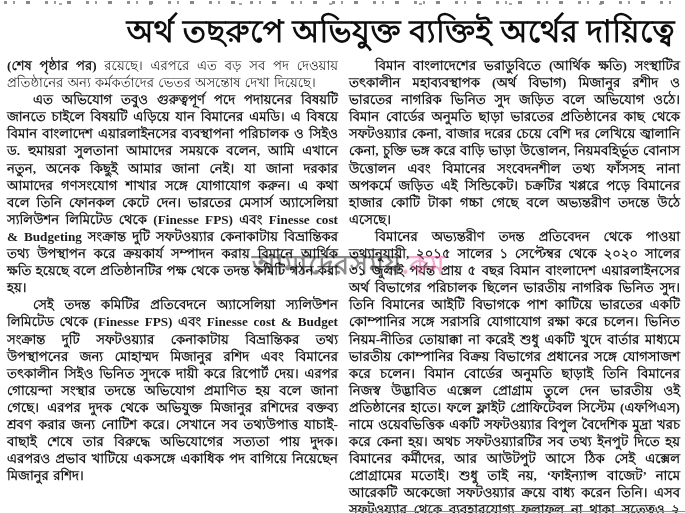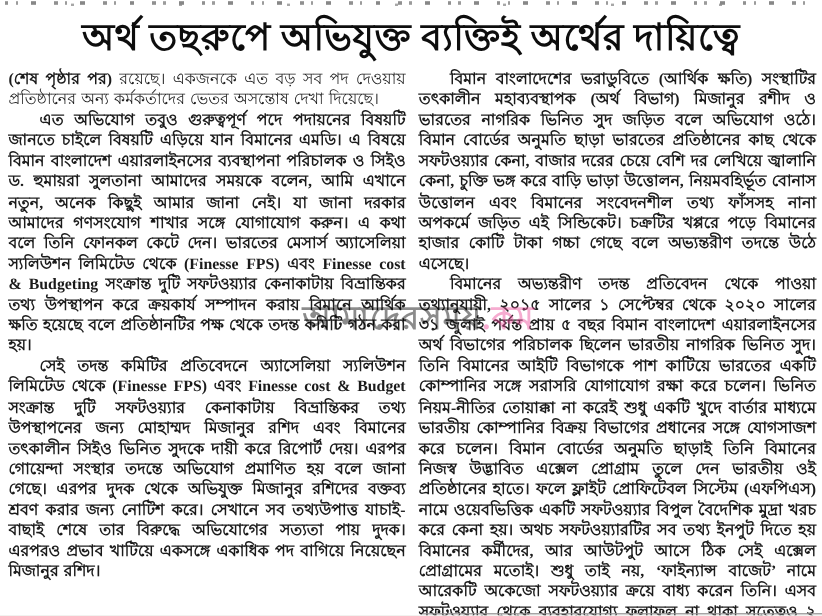--- a/index.html
+++ b/index.html
@@ -29,21 +29,21 @@
         #5f5f5f 22px 26px, transparent 26px 41px),
       repeating-linear-gradient(90deg,
         transparent 0 55px, #8a8a8a 55px 58px, transparent 58px 90px);
     background-size: 100% 3px, 100% 2px;
     background-position: 0 1px, 0 3px;
     background-repeat: no-repeat;
     opacity: .75;
   }
   .headline {
     margin: 14px 10px 6px 10px;
-    text-align: center;
+    text-align: right;
     font-size: 31px;
     line-height: 1.15;
     font-weight: 600;
     color: #0d0d0d;
     letter-spacing: .5px;
   }
   .article-body {
     position: absolute;
     top: 57px; left: 7px; right: 5px; bottom: 0;
     display: flex;
@@ -86,21 +86,21 @@
 
 <div class="page">
 
   <div class="top-strip"></div>
 
   <h1 class="headline">অর্থ তছরুপে অভিযুক্ত ব্যক্তিই অর্থের দায়িত্বে</h1>
 
   <div class="article-body">
 
     <div class="col">
-      <p><span class="lead-label">(শেষ পৃষ্ঠার পর)</span>&nbsp;<span>রয়েছে। একজনকে এত বড় সব পদ দেওয়ায় প্রতিষ্ঠানের অন্য কর্মকর্তাদের ভেতর অসন্তোষ দেখা দিয়েছে।</span></p>
+      <p><span class="lead-label">(শেষ পৃষ্ঠার পর)</span>&nbsp;<span>রয়েছে। এরপরে এত বড় সব পদ দেওয়ায় প্রতিষ্ঠানের অন্য কর্মকর্তাদের ভেতর অসন্তোষ দেখা দিয়েছে।</span></p>
       <p class="indent">এত অভিযোগ তবুও গুরুত্বপূর্ণ পদে পদায়নের বিষয়টি জানতে চাইলে বিষয়টি এড়িয়ে যান বিমানের এমডি। এ বিষয়ে বিমান বাংলাদেশ এয়ারলাইনসের ব্যবস্থাপনা পরিচালক ও সিইও ড. হুমায়রা সুলতানা আমাদের সময়কে বলেন, আমি এখানে নতুন, অনেক কিছুই আমার জানা নেই। যা জানা দরকার আমাদের গণসংযোগ শাখার সঙ্গে যোগাযোগ করুন। এ কথা বলে তিনি ফোনকল কেটে দেন। ভারতের মেসার্স অ্যাসেলিয়া স্যলিউশন লিমিটেড থেকে (Finesse FPS) এবং Finesse cost &amp; Budgeting সংক্রান্ত দুটি সফটওয়্যার কেনাকাটায় বিভ্রান্তিকর তথ্য উপস্থাপন করে ক্রয়কার্য সম্পাদন করায় বিমানে আর্থিক ক্ষতি হয়েছে বলে প্রতিষ্ঠানটির পক্ষ থেকে তদন্ত কমিটি গঠন করা হয়।</p>
       <p class="indent">সেই তদন্ত কমিটির প্রতিবেদনে অ্যাসেলিয়া স্যলিউশন লিমিটেড থেকে (Finesse FPS) এবং Finesse cost &amp; Budget সংক্রান্ত দুটি সফটওয়্যার কেনাকাটায় বিভ্রান্তিকর তথ্য উপস্থাপনের জন্য মোহাম্মদ মিজানুর রশিদ এবং বিমানের তৎকালীন সিইও ভিনিত সুদকে দায়ী করে রিপোর্ট দেয়। এরপর গোয়েন্দা সংস্থার তদন্তে অভিযোগ প্রমাণিত হয় বলে জানা গেছে। এরপর দুদক থেকে অভিযুক্ত মিজানুর রশিদের বক্তব্য শ্রবণ করার জন্য নোটিশ করে। সেখানে সব তথ্যউপাত্ত যাচাই-বাছাই শেষে তার বিরুদ্ধে অভিযোগের সত্যতা পায় দুদক। এরপরও প্রভাব খাটিয়ে একসঙ্গে একাধিক পদ বাগিয়ে নিয়েছেন মিজানুর রশিদ।</p>
 
     </div>
 
     <div class="col">
       <p class="indent">বিমান বাংলাদেশের ভরাডুবিতে (আর্থিক ক্ষতি) সংস্থাটির তৎকালীন মহাব্যবস্থাপক (অর্থ বিভাগ) মিজানুর রশীদ ও ভারতের নাগরিক ভিনিত সুদ জড়িত বলে অভিযোগ ওঠে। বিমান বোর্ডের অনুমতি ছাড়া ভারতের প্রতিষ্ঠানের কাছ থেকে সফটওয়্যার কেনা, বাজার দরের চেয়ে বেশি দর লেখিয়ে জ্বালানি কেনা, চুক্তি ভঙ্গ করে বাড়ি ভাড়া উত্তোলন, নিয়মবহির্ভূত বোনাস উত্তোলন এবং বিমানের সংবেদনশীল তথ্য ফাঁসসহ নানা অপকর্মে জড়িত এই সিন্ডিকেট। চক্রটির খপ্পরে পড়ে বিমানের হাজার কোটি টাকা গচ্চা গেছে বলে অভ্যন্তরীণ তদন্তে উঠে এসেছে।</p>
       <p class="indent">বিমানের অভ্যন্তরীণ তদন্ত প্রতিবেদন থেকে পাওয়া তথ্যানুযায়ী, ২০১৫ সালের ১ সেপ্টেম্বর থেকে ২০২০ সালের ৩১ জুলাই পর্যন্ত প্রায় ৫ বছর বিমান বাংলাদেশ এয়ারলাইনসের অর্থ বিভাগের পরিচালক ছিলেন ভারতীয় নাগরিক ভিনিত সুদ। তিনি বিমানের আইটি বিভাগকে পাশ কাটিয়ে ভারতের একটি কোম্পানির সঙ্গে সরাসরি যোগাযোগ রক্ষা করে চলেন। ভিনিত নিয়ম-নীতির তোয়াক্কা না করেই শুধু একটি খুদে বার্তার মাধ্যমে ভারতীয় কোম্পানির বিক্রয় বিভাগের প্রধানের সঙ্গে যোগসাজশ করে চলেন। বিমান বোর্ডের অনুমতি ছাড়াই তিনি বিমানের নিজস্ব উদ্ভাবিত এক্সেল প্রোগ্রাম তুলে দেন ভারতীয় ওই প্রতিষ্ঠানের হাতে। ফলে ফ্লাইট প্রোফিটেবল সিস্টেম (এফপিএস) নামে ওয়েবভিত্তিক একটি সফটওয়্যার বিপুল বৈদেশিক মুদ্রা খরচ করে কেনা হয়। অথচ সফটওয়্যারটির সব তথ্য ইনপুট দিতে হয় বিমানের কর্মীদের, আর আউটপুট আসে ঠিক সেই এক্সেল প্রোগ্রামের মতোই। শুধু তাই নয়, ‘ফাইন্যান্স বাজেট’ নামে আরেকটি অকেজো সফটওয়্যার ক্রয়ে বাধ্য করেন তিনি। এসব সফটওয়্যার থেকে ব্যবহারযোগ্য ফলাফল না থাকা সত্ত্বেও ২ বছরে ২৪ হাজার মার্কিন ডলার (প্রায় ২৮ লাখ ৮০ হাজার টাকা) গচ্চা দেয় বিমান। কোনো সফলতা না পাওয়ায় প্রতিষ্ঠানটিকে পুরনো ম্যানুয়াল পদ্ধতিতেই বাজেট প্রস্তুত করতে হয়েছে।</p>
     </div>
 

